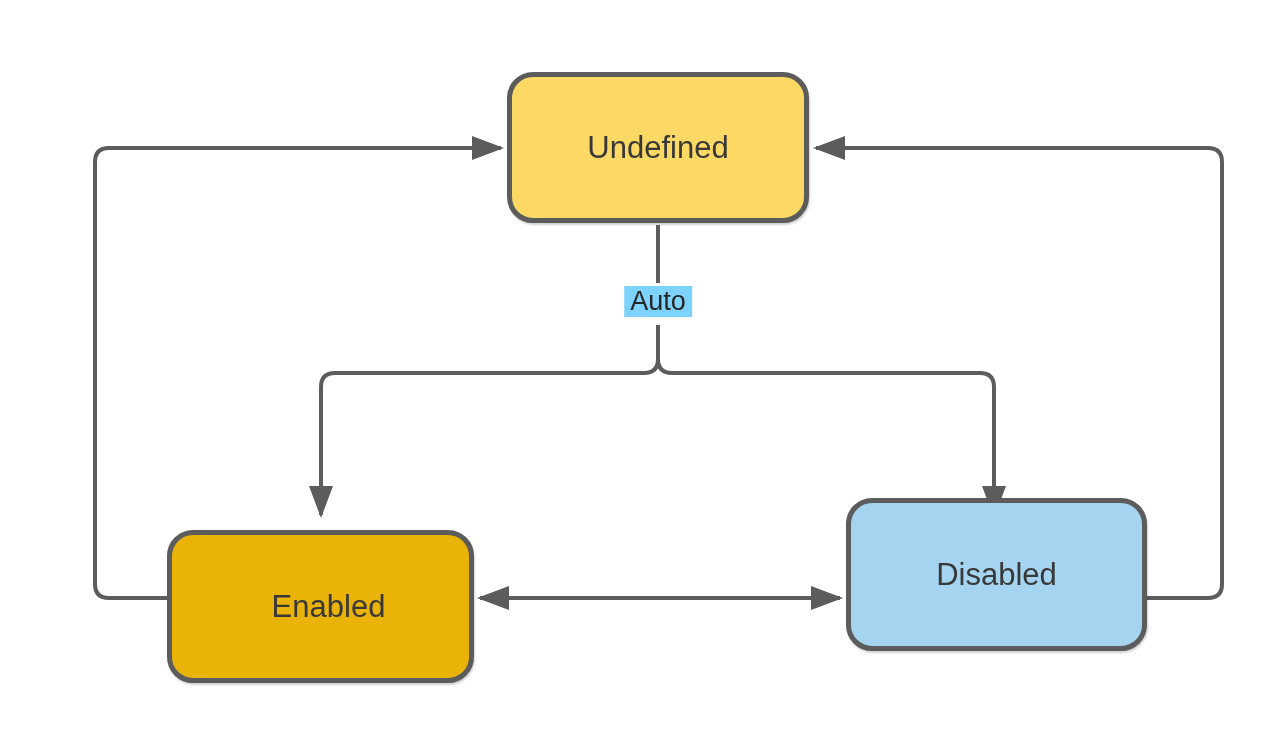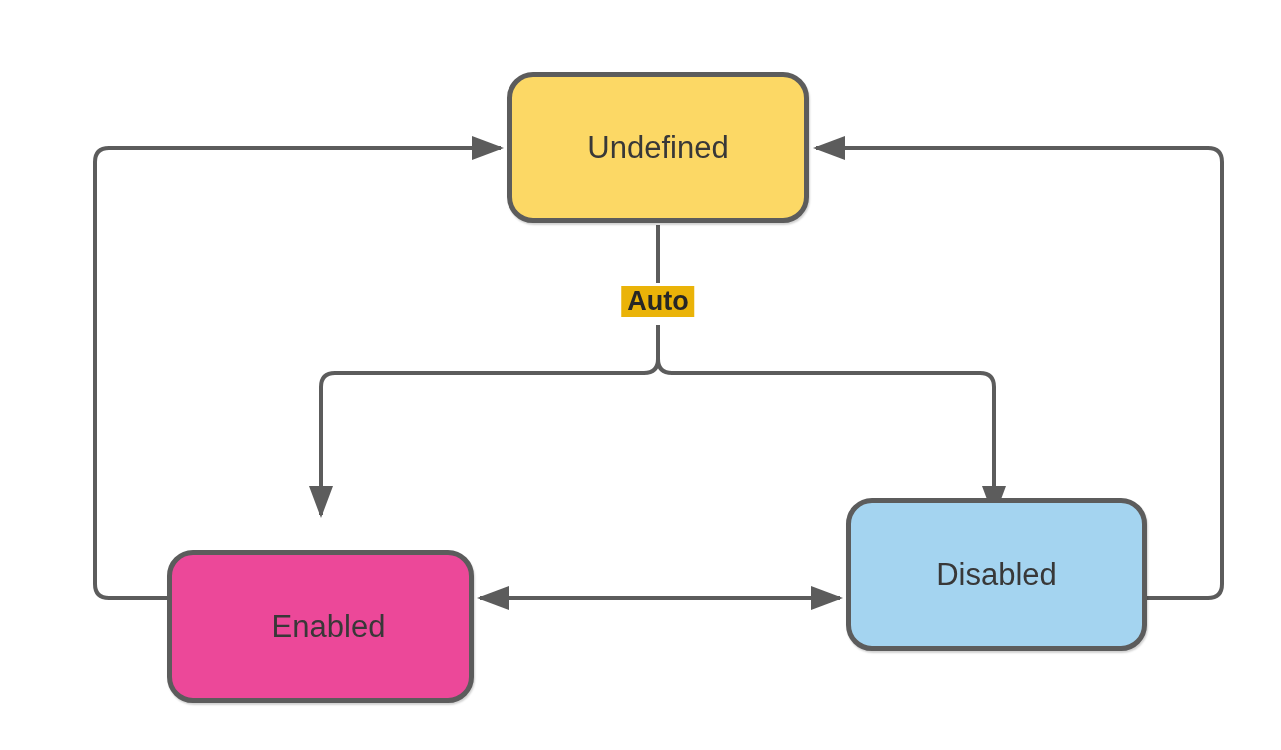--- a/index.html
+++ b/index.html
@@ -39,39 +39,39 @@
     font-size: 31px;
     color: #383838;
     box-shadow: 1px 2px 2px rgba(0,0,0,0.18);
   }
   .node-undefined {
     left: 488px; top: 72px;
     width: 302px; height: 151px;
     background: #fcd865;
   }
   .node-enabled {
-    left: 148px; top: 550px;
+    left: 148px; top: 530px;
     width: 307px; height: 153px;
-    background: #ec4899;
+    background: #eab308;
     padding-left: 16px;
   }
   .node-disabled {
     left: 827px; top: 498px;
     width: 301px; height: 153px;
     background: #a4d4f0;
   }
   .edge-label {
     position: absolute;
     left: 639px;
     top: 286px;
     transform: translateX(-50%);
     font-size: 27px;
-    font-weight: bold;
+    font-weight: normal;
     color: #262626;
-    background: #eab308;
+    background: #7dd3fc;
     padding: 0 6px;
     white-space: nowrap;
   }
 </style>
 </head>
 <body>
 
 <div class="canvas">
 
   <svg class="connectors" viewBox="0 0 1281 750" xmlns="http://www.w3.org/2000/svg">

